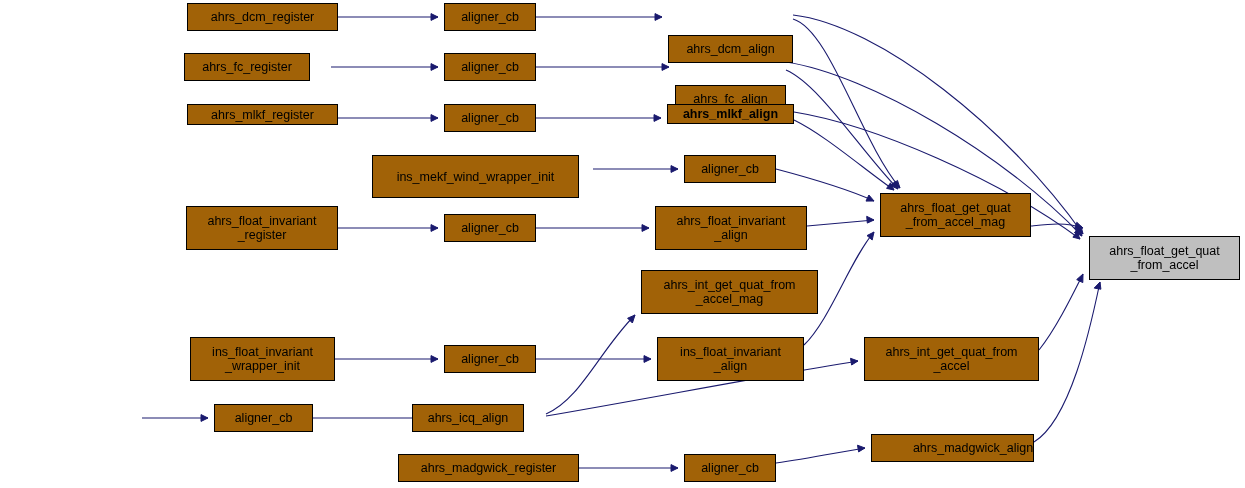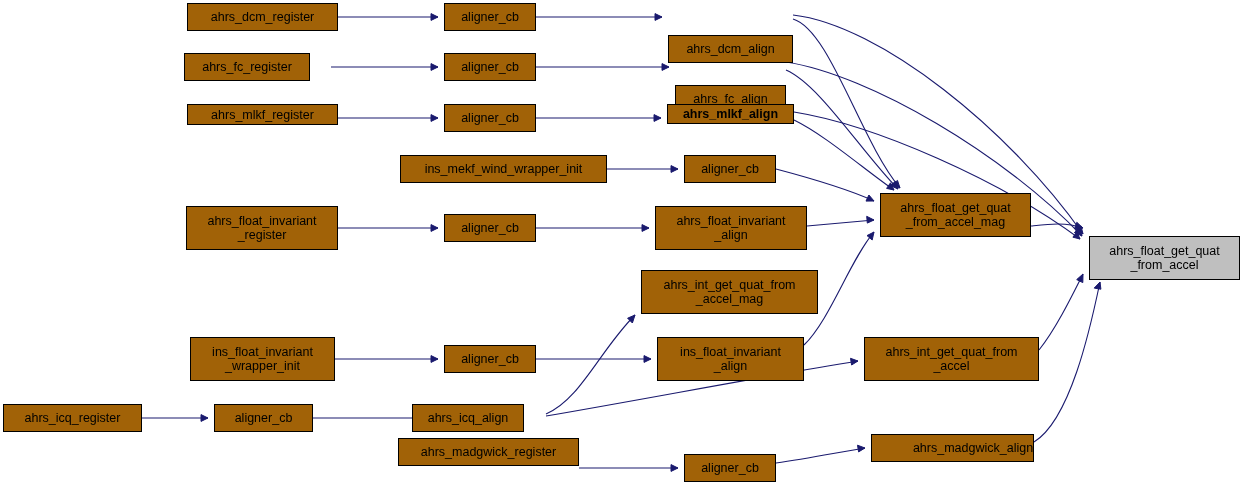--- a/index.html
+++ b/index.html
@@ -138,21 +138,21 @@
   <div class="node" style="left:668px;top:3px;width:125px;height:28px;margin-top:32px;">ahrs_dcm_align</div>
 
   <div class="node" style="left:184px;top:53px;width:126px;height:28px;">ahrs_fc_register</div>
   <div class="node" style="left:444px;top:53px;width:92px;height:28px;">aligner_cb</div>
   <div class="node" style="left:675px;top:53px;width:111px;height:28px;margin-top:32px;">ahrs_fc_align</div>
 
   <div class="node" style="left:187px;top:104px;width:151px;height:21px;">ahrs_mlkf_register</div>
   <div class="node" style="left:444px;top:104px;width:92px;height:28px;">aligner_cb</div>
   <div class="node" style="left:667px;top:104px;width:127px;height:20px;font-weight:bold;">ahrs_mlkf_align</div>
 
-  <div class="node" style="left:400px;top:155px;width:207px;height:28px;">ins_mekf_wind_wrapper_init</div>
+  <div class="node" style="left:372px;top:155px;width:207px;height:43px;">ins_mekf_wind_wrapper_init</div>
   <div class="node" style="left:684px;top:155px;width:92px;height:28px;">aligner_cb</div>
 
   <div class="node" style="left:880px;top:193px;width:151px;height:44px;">ahrs_float_get_quat
 _from_accel_mag</div>
 
   <div class="node" style="left:186px;top:206px;width:152px;height:44px;">ahrs_float_invariant
 _register</div>
   <div class="node" style="left:444px;top:214px;width:92px;height:28px;">aligner_cb</div>
   <div class="node" style="left:655px;top:206px;width:152px;height:44px;">ahrs_float_invariant
 _align</div>
@@ -164,20 +164,19 @@
 _accel_mag</div>
 
   <div class="node" style="left:190px;top:337px;width:145px;height:44px;">ins_float_invariant
 _wrapper_init</div>
   <div class="node" style="left:444px;top:345px;width:92px;height:28px;">aligner_cb</div>
   <div class="node" style="left:657px;top:337px;width:147px;height:44px;">ins_float_invariant
 _align</div>
   <div class="node" style="left:864px;top:337px;width:175px;height:44px;">ahrs_int_get_quat_from
 _accel</div>
 
-  <div class="node" style="left:3px;top:404px;width:139px;height:28px;">ahrs_icq_register</div>
   <div class="node" style="left:214px;top:404px;width:99px;height:28px;">aligner_cb</div>
   <div class="node" style="left:412px;top:404px;width:112px;height:28px;">ahrs_icq_align</div>
 
   <div class="node" style="left:871px;top:434px;width:163px;height:28px;padding-left:41px;">ahrs_madgwick_align</div>
-  <div class="node" style="left:398px;top:438px;width:181px;height:28px;">ahrs_madgwick_register</div>
+  <div class="node" style="left:398px;top:454px;width:181px;height:28px;">ahrs_madgwick_register</div>
   <div class="node" style="left:684px;top:454px;width:92px;height:28px;">aligner_cb</div>
 </div>
 
 </body></html>

